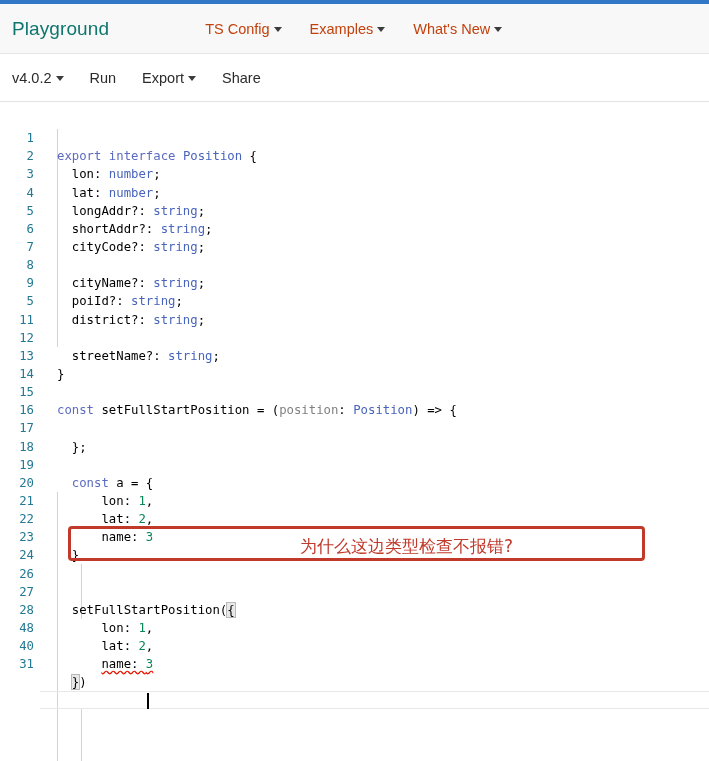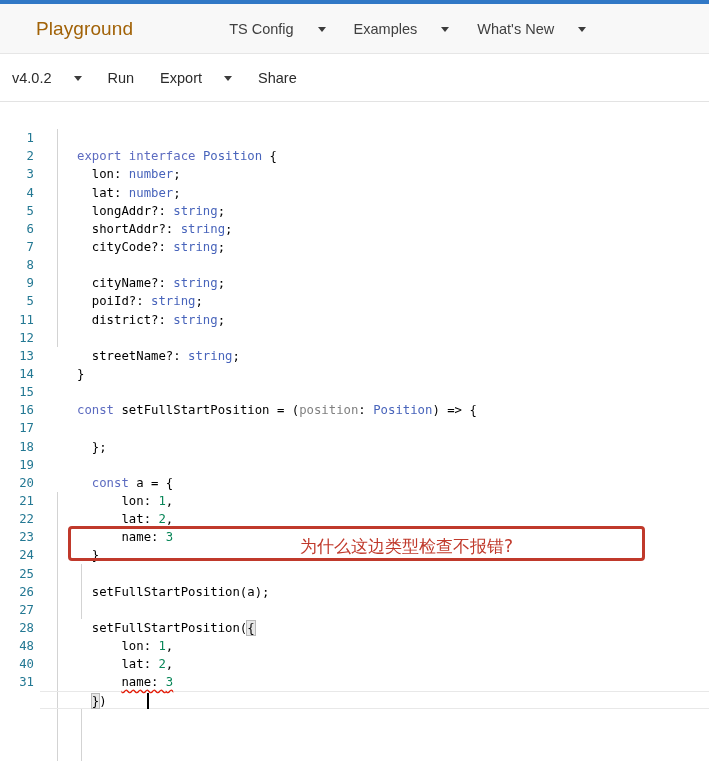--- a/index.html
+++ b/index.html
@@ -23,38 +23,37 @@
   .header {
     height: 50px;
     background: #f8f8f8;
     border-bottom: 1px solid #e6e6e6;
     display: flex;
     align-items: center;
     padding: 0 0 0 12px;
   }
   .brand {
     font-size: 19px;
-    color: #a16207;
+    color: #0f766e;
     font-weight: 400;
     letter-spacing: .1px;
     white-space: nowrap;
-    margin-left: 24px;
   }
   .nav {
     display: flex;
     align-items: center;
     margin-left: 96px;
     gap: 28px;
   }
   .nav-item {
     display: inline-flex;
     align-items: center;
-    gap: 24px;
+    gap: 4px;
     font-size: 14.5px;
-    color: #404040;
+    color: #c2410c;
     cursor: pointer;
     white-space: nowrap;
   }
   .caret {
     width: 0; height: 0;
     border-left: 4px solid transparent;
     border-right: 4px solid transparent;
     border-top: 5px solid #3c3c3c;
     display: inline-block;
     position: relative;
@@ -67,21 +66,21 @@
     background: #ffffff;
     border-bottom: 1px solid #e3e3e3;
     display: flex;
     align-items: center;
     padding-left: 12px;
     gap: 26px;
   }
   .tb-item {
     display: inline-flex;
     align-items: center;
-    gap: 22px;
+    gap: 4px;
     font-size: 14.5px;
     color: #2b2b2b;
     cursor: pointer;
     white-space: nowrap;
   }
 
   
   .editor {
     position: relative;
     width: 709px;
@@ -110,21 +109,20 @@
     color: #237893;
     font-size: 12.3px;
     font-family: "DejaVu Sans Mono", "Liberation Mono", monospace;
     user-select: none;
   }
   .code {
     position: absolute;
     left: 57px;
     color: #000000;
     white-space: pre;
-    padding-left: 20px;
   }
 
   
   .indent-guide {
     position: absolute;
     left: 57px;
     width: 1px;
     background: #d3d3d3;
   }
   .indent-guide.g2 { left: 81px; }
@@ -350,24 +348,20 @@
       <div class="line">
         <span class="ln">23</span>
         <span class="code">  }</span>
       </div>
 
       <div class="line">
         <span class="ln">24</span>
         <span class="code"></span>
       </div>
 
-      <div class="line">
-        <span class="ln">25</span>
-        <span class="code">  setFullStartPosition(a);</span>
-      </div>
 
       <div class="line">
         <span class="ln">26</span>
         <span class="code"></span>
       </div>
 
       <div class="line">
         <span class="ln">27</span>
         <span class="code">  setFullStartPosition(<span class="bmatch">{</span></span>
       </div>

